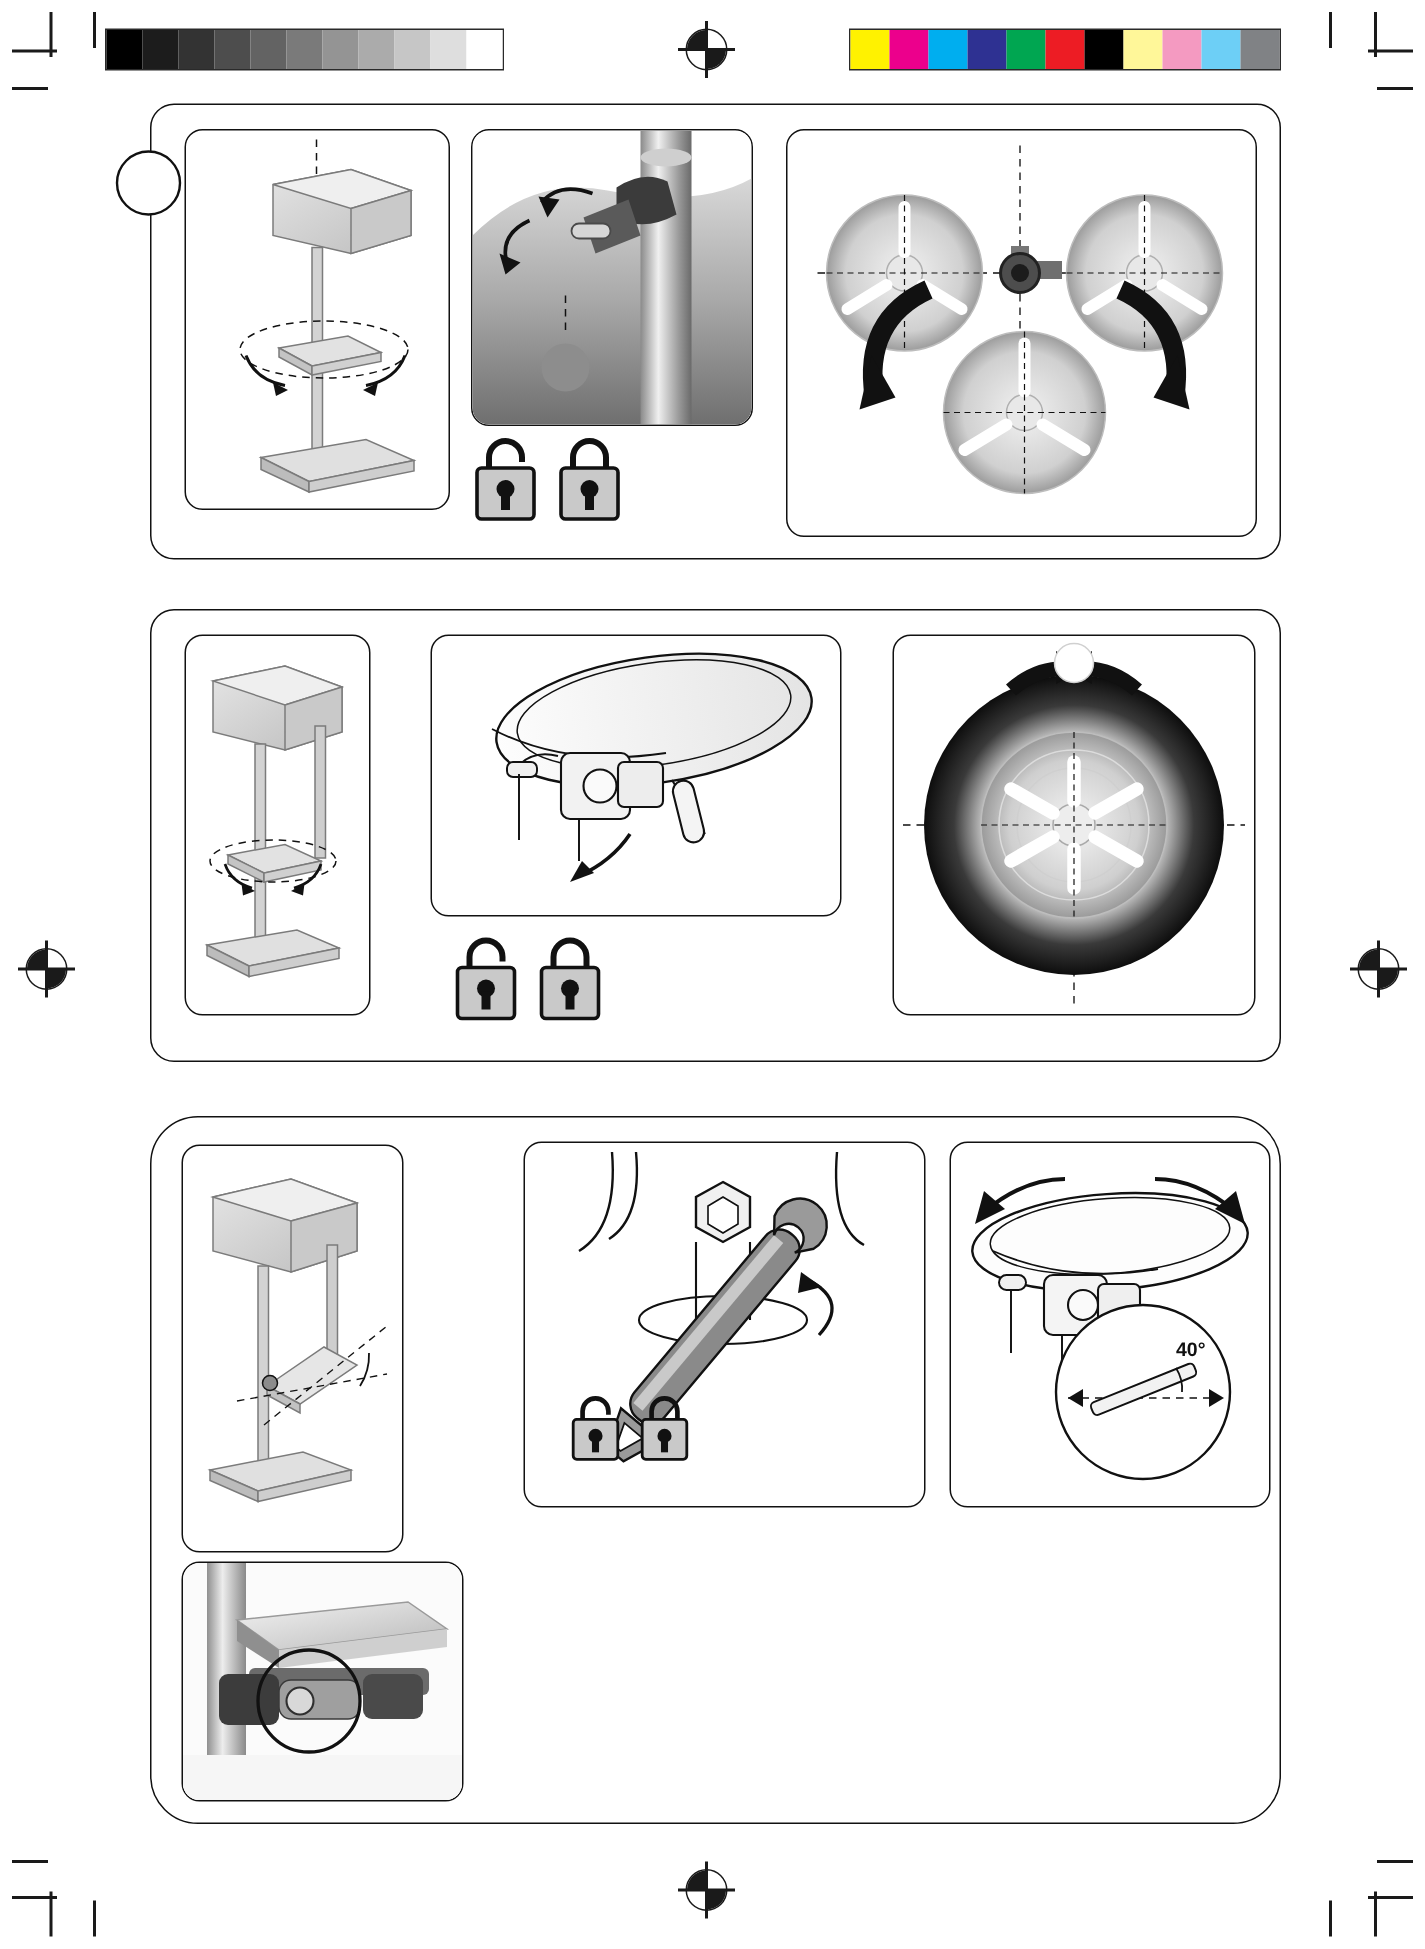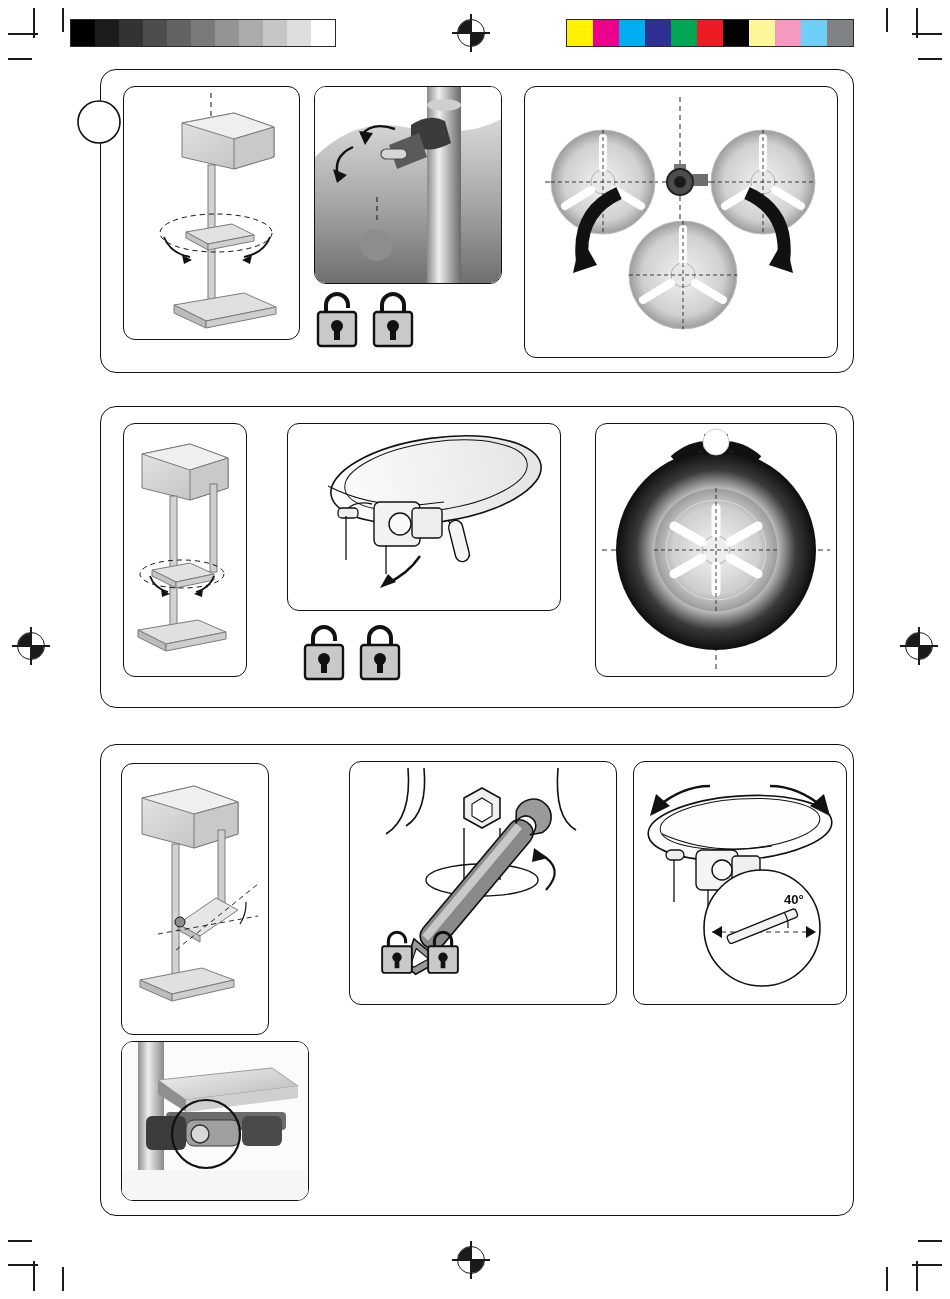--- a/index.html
+++ b/index.html
@@ -359,21 +359,21 @@
 
         <path d="M78 36 q18 -16 40 -14" fill="none" stroke="#111" stroke-width="10"></path>
         <path d="M162 36 q-18 -16 -40 -14" fill="none" stroke="#111" stroke-width="10"></path>
         <polygon points="108,10 126,22 108,32" fill="#111"></polygon>
         <polygon points="132,10 114,22 132,32" fill="#111"></polygon>
         <circle cx="120" cy="18" r="13" fill="#ffffff" stroke="#d0d0d0"></circle>
       </svg>
     </div>
   </div>
 
-  <div class="panel" style="left:100px;top:744px;width:752px;height:470px;">
+  <div class="panel" style="left:100px;top:744px;width:752px;height:470px;border-radius:32px;">
 
     <div class="cell" style="left:20px;top:18px;width:146px;height:270px;">
       <svg width="146" height="270" viewBox="0 0 146 270">
         <defs>
           <linearGradient id="g3" x1="0" y1="0" x2="1" y2="1">
             <stop offset="0" stop-color="#e6e6e6"></stop>
               <stop offset="1" stop-color="#bcbcbc"></stop>
           </linearGradient>
         </defs>
         <polygon points="20,34 72,22 116,38 116,70 72,84 20,70" fill="url(#g3)" stroke="#7b7b7b"></polygon>

